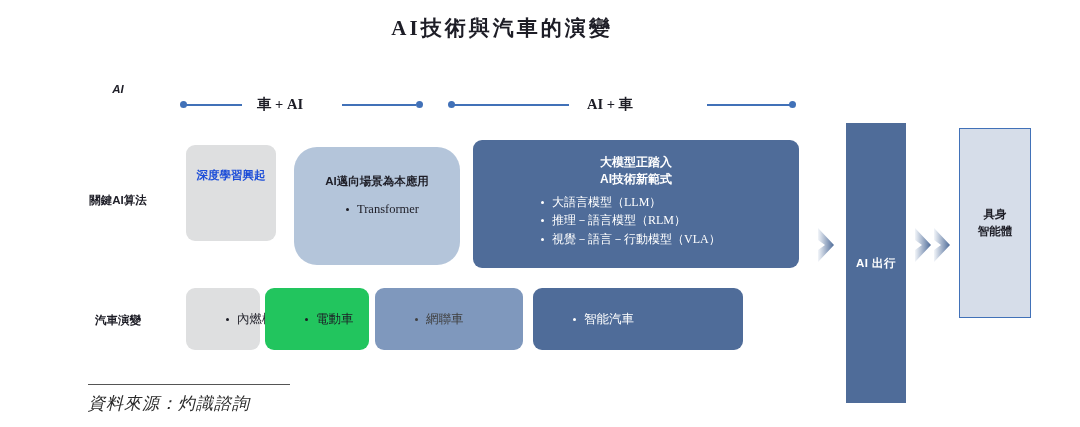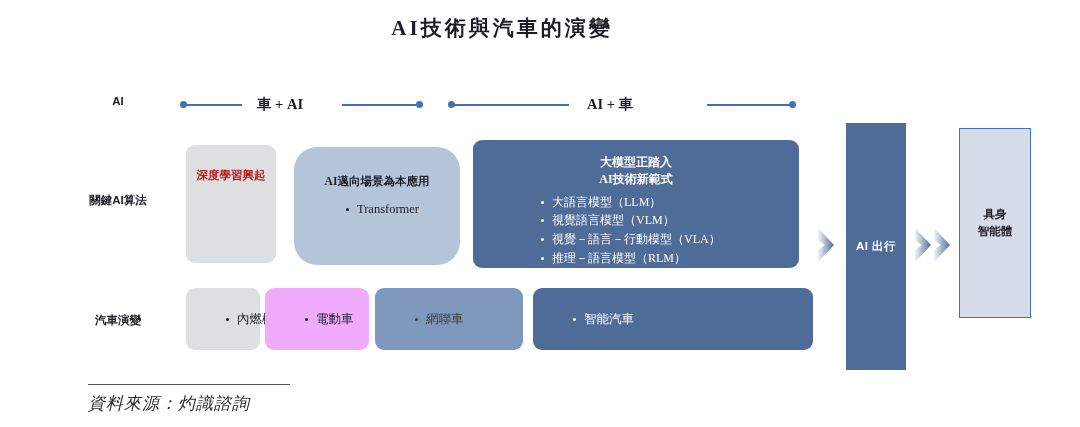--- a/index.html
+++ b/index.html
@@ -35,21 +35,21 @@
     position: absolute;
     text-align: center;
     font-size: 11.5px;
     font-weight: bold;
     line-height: 1.35;
     color: #1d1d26;
     font-family: "Liberation Sans", "DejaVu Sans", sans-serif;
     width: 120px;
     left: 58px;
   }
-  #row-label-ai-application { top: 94px; }
+  #row-label-ai-application { top: 82px; font-style: italic; }
   #row-label-key-algorithms { top: 193px; }
   #row-label-vehicle-evolution { top: 313px; }
 
   
   #timeline {
     position: absolute;
     left: 0; top: 0; width: 1080px; height: 427px;
     pointer-events: none;
   }
   .tl-seg {
@@ -82,21 +82,21 @@
   .box {
     position: absolute;
     border-radius: 9px;
     box-sizing: border-box;
   }
   .box-title {
     text-align: center;
     font-size: 11.5px;
     font-weight: bold;
     line-height: 1.45;
-    font-family: Liberation Serif, serif;
+    font-family: Liberation Sans, sans-serif;
   }
   .bullets {
     margin: 0;
     padding: 0;
     list-style: none;
   }
   .bullets li {
     position: relative;
     padding-left: 13px;
     line-height: 1.5;
@@ -109,52 +109,52 @@
     position: absolute;
     left: 2px;
     top: 8px;
     width: 3px;
     height: 3px;
     border-radius: 50%;
     background: currentColor;
   }
 
   
-  #algo-box-0 { left: 186px; top: 145px; width: 90px;  height: 118px; background: #dedfe0; color: #b91c1c; }
+  #algo-box-0 { left: 186px; top: 145px; width: 90px;  height: 96px; background: #dedfe0; color: #1d4ed8; }
   #algo-box-1 { left: 294px; top: 147px; width: 166px; height: 118px; background: #b4c5da; color: #1d1d26; border-radius: 23px; }
   #algo-box-2 { left: 473px; top: 140px; width: 326px; height: 128px; background: #4f6c99; color: #ffffff; }
 
   #algo-box-0 .box-title { margin: 22px 0 6px 0; }
   #algo-box-0 .bullets   { margin-left: 20px; }
   #algo-box-1 .box-title { margin: 26px 0 10px 0; }
   #algo-box-1 .bullets   { margin-left: 50px; }
   #algo-box-2 .box-title { margin: 14px 0 4px 0; font-size: 12px; }
   #algo-box-2 .bullets   { margin-left: 66px; }
   #algo-box-2 .bullets li { font-size: 12px; line-height: 1.55; }
 
   
   .veh-box { top: 288px; height: 62px; padding-left: 24px; }
   #veh-box-0 { left: 186px; width: 74px;  background: #dedfe0; color: #1d1d26; }
-  #veh-box-1 { left: 265px; width: 104px; background: #f0abfc; color: #1d1d26; }
+  #veh-box-1 { left: 265px; width: 104px; background: #22c55e; color: #1d1d26; }
   #veh-box-2 { left: 375px; width: 148px; background: #7f98bd; color: #404040; }
-  #veh-box-3 { left: 533px; width: 280px; background: #4f6c99; color: #ffffff; }
+  #veh-box-3 { left: 533px; width: 210px; background: #4f6c99; color: #ffffff; }
   .veh-box .bullets {
     margin: 0;
     padding-top: 22px;
     padding-left: 14px;
   }
   .veh-box .bullets li { font-size: 12.5px; }
 
   
   #ai-travel-box {
     position: absolute;
     left: 846px;
     top: 123px;
     width: 60px;
-    height: 247px;
+    height: 280px;
     background: #4f6c99;
     color: #ffffff;
     display: flex;
     align-items: center;
     justify-content: center;
     text-align: center;
     font-size: 11.5px;
     font-weight: bold;
     font-family: "Liberation Sans", "DejaVu Sans", sans-serif;
     letter-spacing: 0.5px;
@@ -253,23 +253,22 @@
   </ul>
 </div>
 
 <div class="box" id="algo-box-2">
   <div class="box-title">
     <div>大模型正踏入</div>
     <div>AI技術新範式</div>
   </div>
   <ul class="bullets">
     <li>大語言模型（LLM）</li>
-    <li>視覺語言模型（VLM）</li>
+    <li>推理－語言模型（RLM）</li>
     <li>視覺－語言－行動模型（VLA）</li>
-    <li>推理－語言模型（RLM）</li>
   </ul>
 </div>
 
 <div class="box veh-box" id="veh-box-0">
   <ul class="bullets">
     <li>內燃機</li>
   </ul>
 </div>
 <div class="box veh-box" id="veh-box-1">
   <ul class="bullets">

